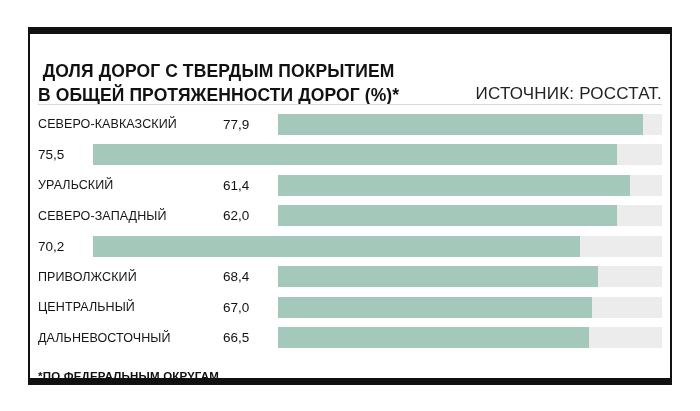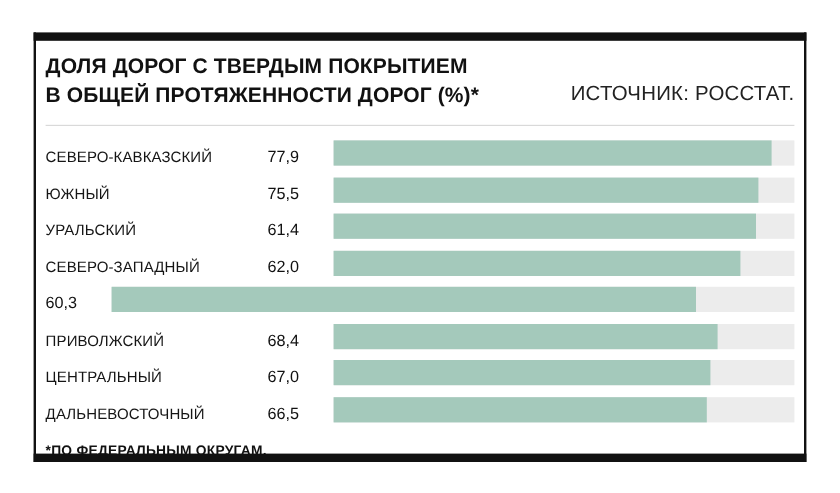--- a/index.html
+++ b/index.html
@@ -42,25 +42,26 @@
     position: absolute;
     left: 28px;
     top: 378px;
     width: 644px;
     height: 7px;
     background: #111111;
   }
   .header {
     position: absolute;
     left: 38px;
-    top: 44px;
+    top: 60px;
     width: 624px;
     display: flex;
     align-items: flex-start;
     justify-content: space-between;
+    text-align: center;
   }
   .title {
     font-size: 17.5px;
     font-weight: bold;
     line-height: 1.35;
     letter-spacing: 0.1px;
     color: #111111;
     max-width: 450px;
   }
   .title .line {
@@ -83,21 +84,21 @@
     background: #d9d9d9;
   }
   .chart {
     position: absolute;
     left: 38px;
     top: 110px;
     width: 624px;
   }
   .row {
     display: flex;
-    align-items: flex-end;
+    align-items: center;
     height: 28px;
     margin-bottom: 2.5px;
   }
   .cat {
     width: 185px;
     font-size: 12.5px;
     letter-spacing: 0.1px;
     color: #151515;
     white-space: nowrap;
     text-transform: uppercase;
@@ -154,42 +155,41 @@
 
   <div class="chart" id="chart">
       <div class="row">
         <div class="cat">СЕВЕРО-КАВКАЗСКИЙ</div>
         <div class="val">77,9</div>
         <div class="track" style="background: rgb(236, 236, 236);">
           <div class="bar" style="width: 95%; background: rgb(164, 201, 187);"></div>
         </div>
       </div>
       <div class="row">
-        <div class="cat">ЮЖНЫЙ</div>
         <div class="val">75,5</div>
         <div class="track" style="background: rgb(236, 236, 236);">
           <div class="bar" style="width: 92.07%; background: rgb(164, 201, 187);"></div>
         </div>
       </div>
       <div class="row">
         <div class="cat">УРАЛЬСКИЙ</div>
         <div class="val">61,4</div>
         <div class="track" style="background: rgb(236, 236, 236);">
           <div class="bar" style="width: 91.59%; background: rgb(164, 201, 187);"></div>
         </div>
       </div>
       <div class="row">
         <div class="cat">СЕВЕРО-ЗАПАДНЫЙ</div>
         <div class="val">62,0</div>
         <div class="track" style="background: rgb(236, 236, 236);">
           <div class="bar" style="width: 88.41%; background: rgb(164, 201, 187);"></div>
         </div>
       </div>
       <div class="row">
-        <div class="val">60,3</div>
+        <div class="val">70,2</div>
         <div class="track" style="background: rgb(236, 236, 236);">
           <div class="bar" style="width: 85.61%; background: rgb(164, 201, 187);"></div>
         </div>
       </div>
       <div class="row">
         <div class="cat">ПРИВОЛЖСКИЙ</div>
         <div class="val">68,4</div>
         <div class="track" style="background: rgb(236, 236, 236);">
           <div class="bar" style="width: 83.41%; background: rgb(164, 201, 187);"></div>
         </div>

